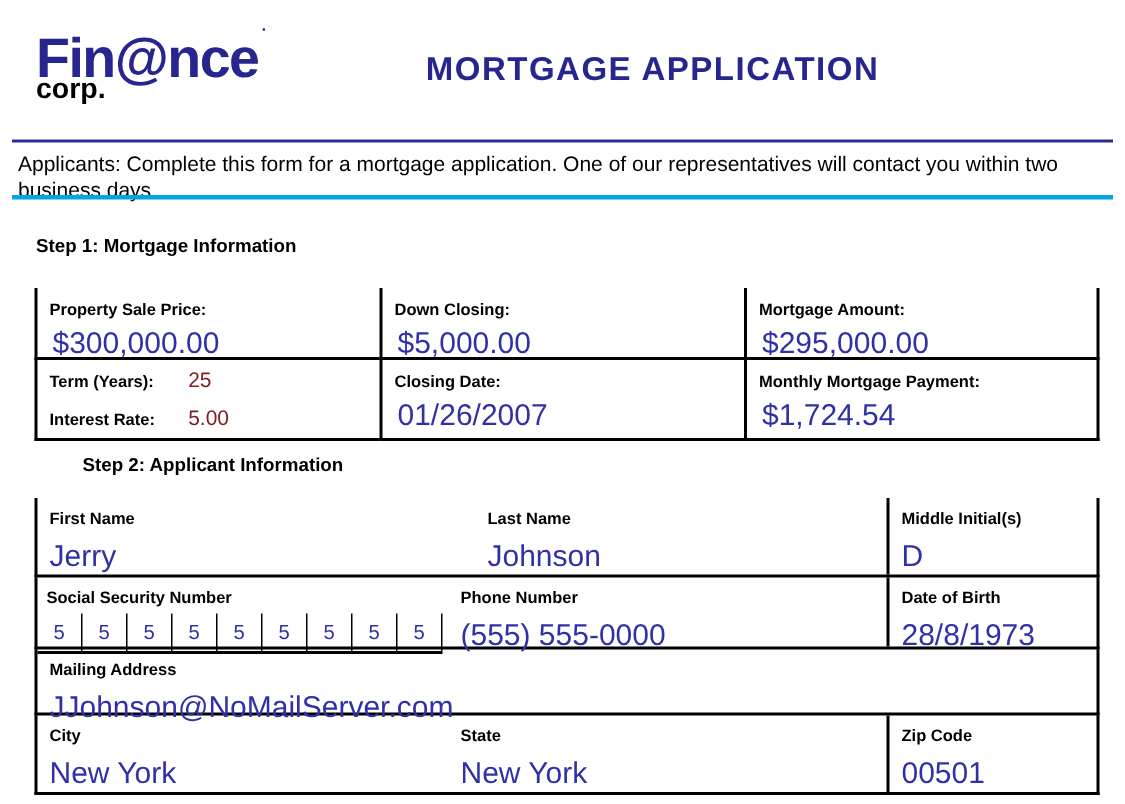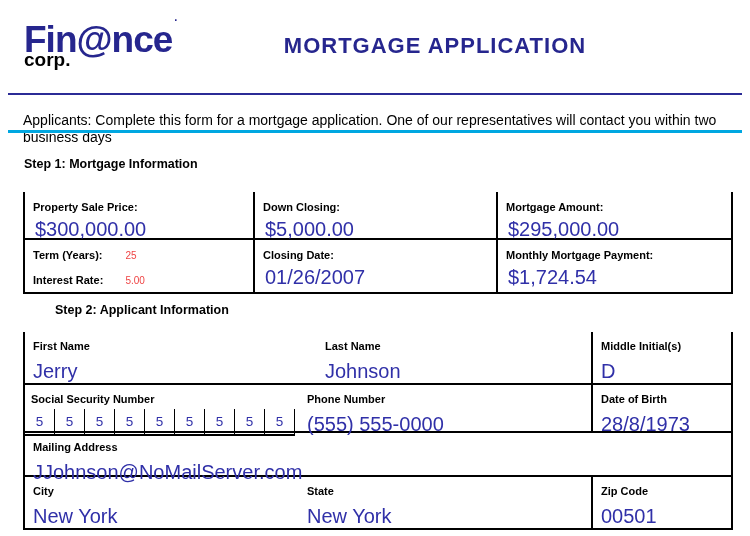--- a/index.html
+++ b/index.html
@@ -12,41 +12,41 @@
   .logo-tm{font-size:11px;vertical-align:28px;letter-spacing:0;margin-left:2px;}
   .logo-sub{position:absolute;left:24px;top:50px;width:116px;
             font-size:19px;font-weight:bold;color:#000000;line-height:20px;}
   .doc-title{position:absolute;left:230px;top:33px;width:410px;text-align:center;
              font-size:22px;font-weight:bold;color:#26268E;letter-spacing:1px;margin:0;}
 
   .rule{position:absolute;left:8px;width:734px;}
   .rule-navy{top:93px;height:2px;background:#2B2B96;}
   .rule-cyan{top:130px;height:3px;background:#00A7E1;}
 
-  .intro{position:absolute;left:8px;top:97px;width:712px;margin:15px;
+  .intro{position:absolute;left:8px;top:97px;width:712px;margin:4px;
          font-size:14px;line-height:16.5px;color:#000;}
 
   .step-heading{position:absolute;left:24px;margin:0;font-size:12.5px;font-weight:bold;color:#000;}
   .h-step1{top:157px;}
   .h-step2{top:303px;margin-left:31px;}
 
   
   .lbl{font-size:11px;font-weight:bold;color:#000;}
   .val{font-size:20px;color:#3030A8;}
 
   
   .t1{position:absolute;left:23px;top:192px;width:710px;display:grid;
       grid-template-columns:230px 243px 237px;grid-template-rows:48px 54px;}
   .t1 .cell{box-sizing:border-box;border-left:2px solid #000;border-bottom:2px solid #000;
             padding:5px 8px 0 8px;}
   .t1 .cell.rt{border-right:2px solid #000;}
   .t1 .val{display:block;margin-top:3px;padding-left:2px;}
   .pair{margin-bottom:7px;}
   .lblw{display:inline-block;width:88px;}
-  .val-inline{font-size:10px;color:#ef4444;margin-top:34px;}
+  .val-inline{font-size:14px;color:#7f1d1d;margin-top:34px;}
 
   
   .t2{position:absolute;left:23px;top:332px;width:710px;}
   .t2 .row{box-sizing:border-box;display:flex;border-left:2px solid #000;
            border-right:2px solid #000;border-bottom:2px solid #000;}
   .r-names,.r-city{height:53px;}
   .r-ssn{height:48px;}
   .r-mail{height:44px;}
   .t2 .c{box-sizing:border-box;padding:4px 8px 0 8px;}
   .c1{width:274px;}

